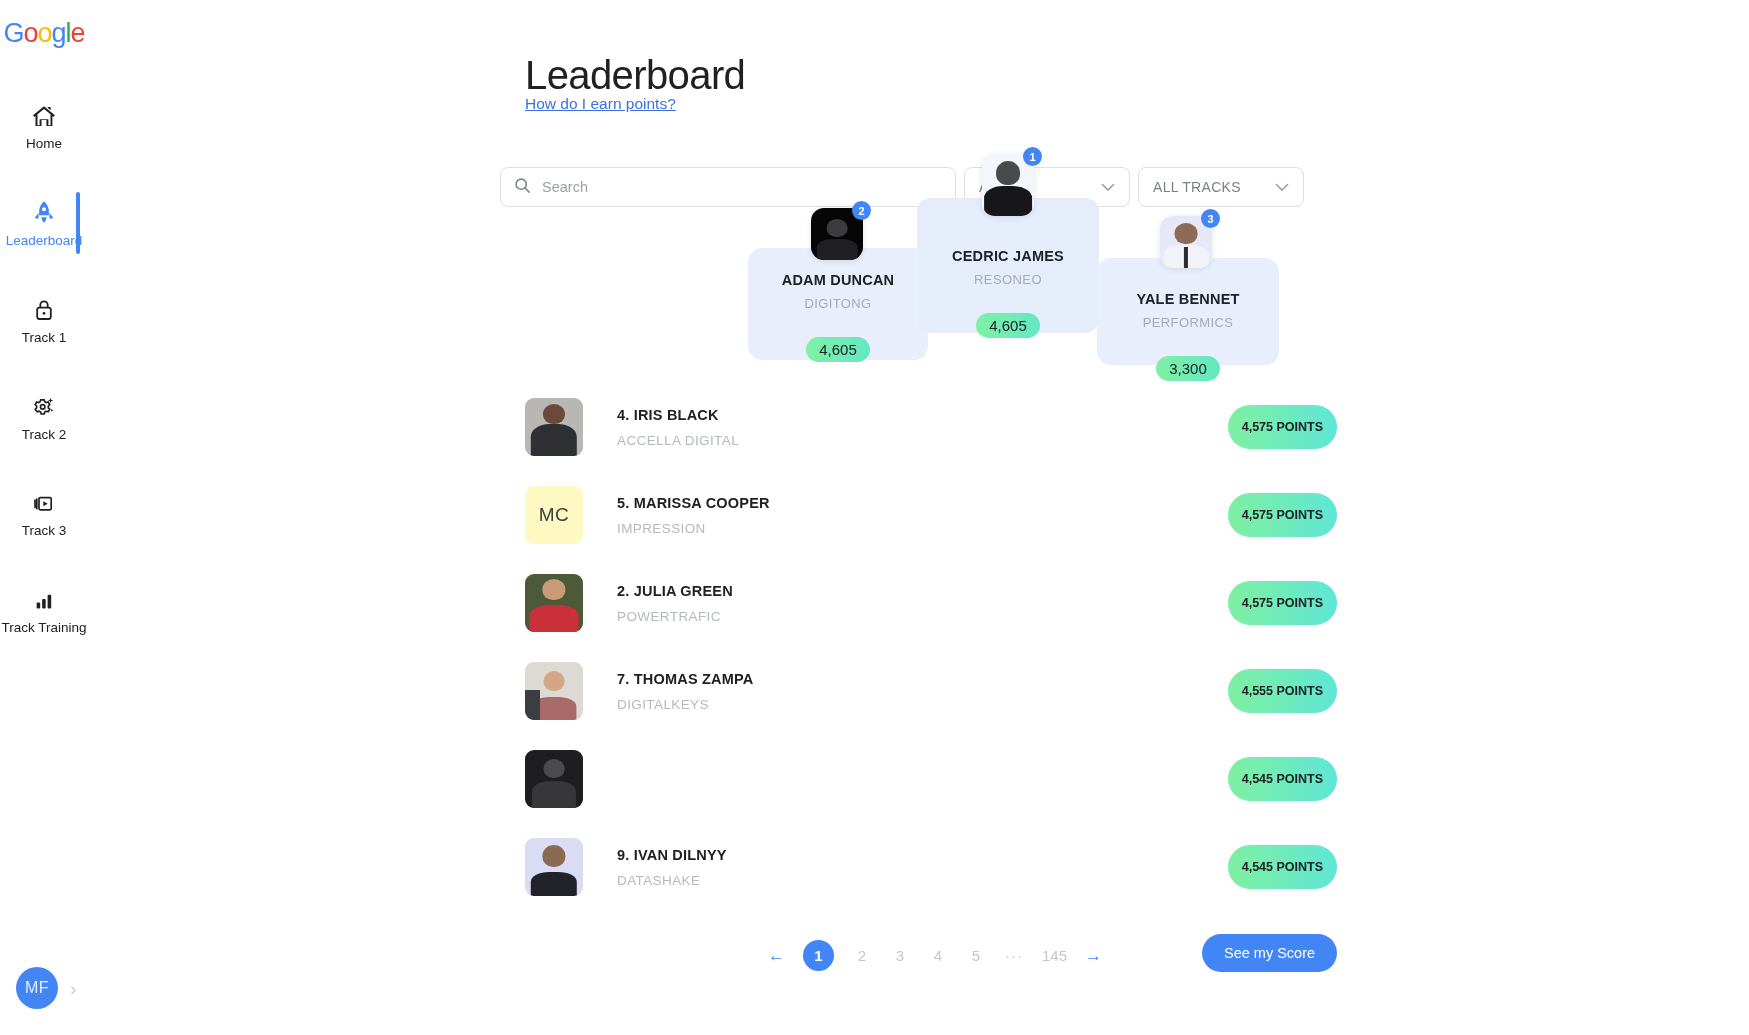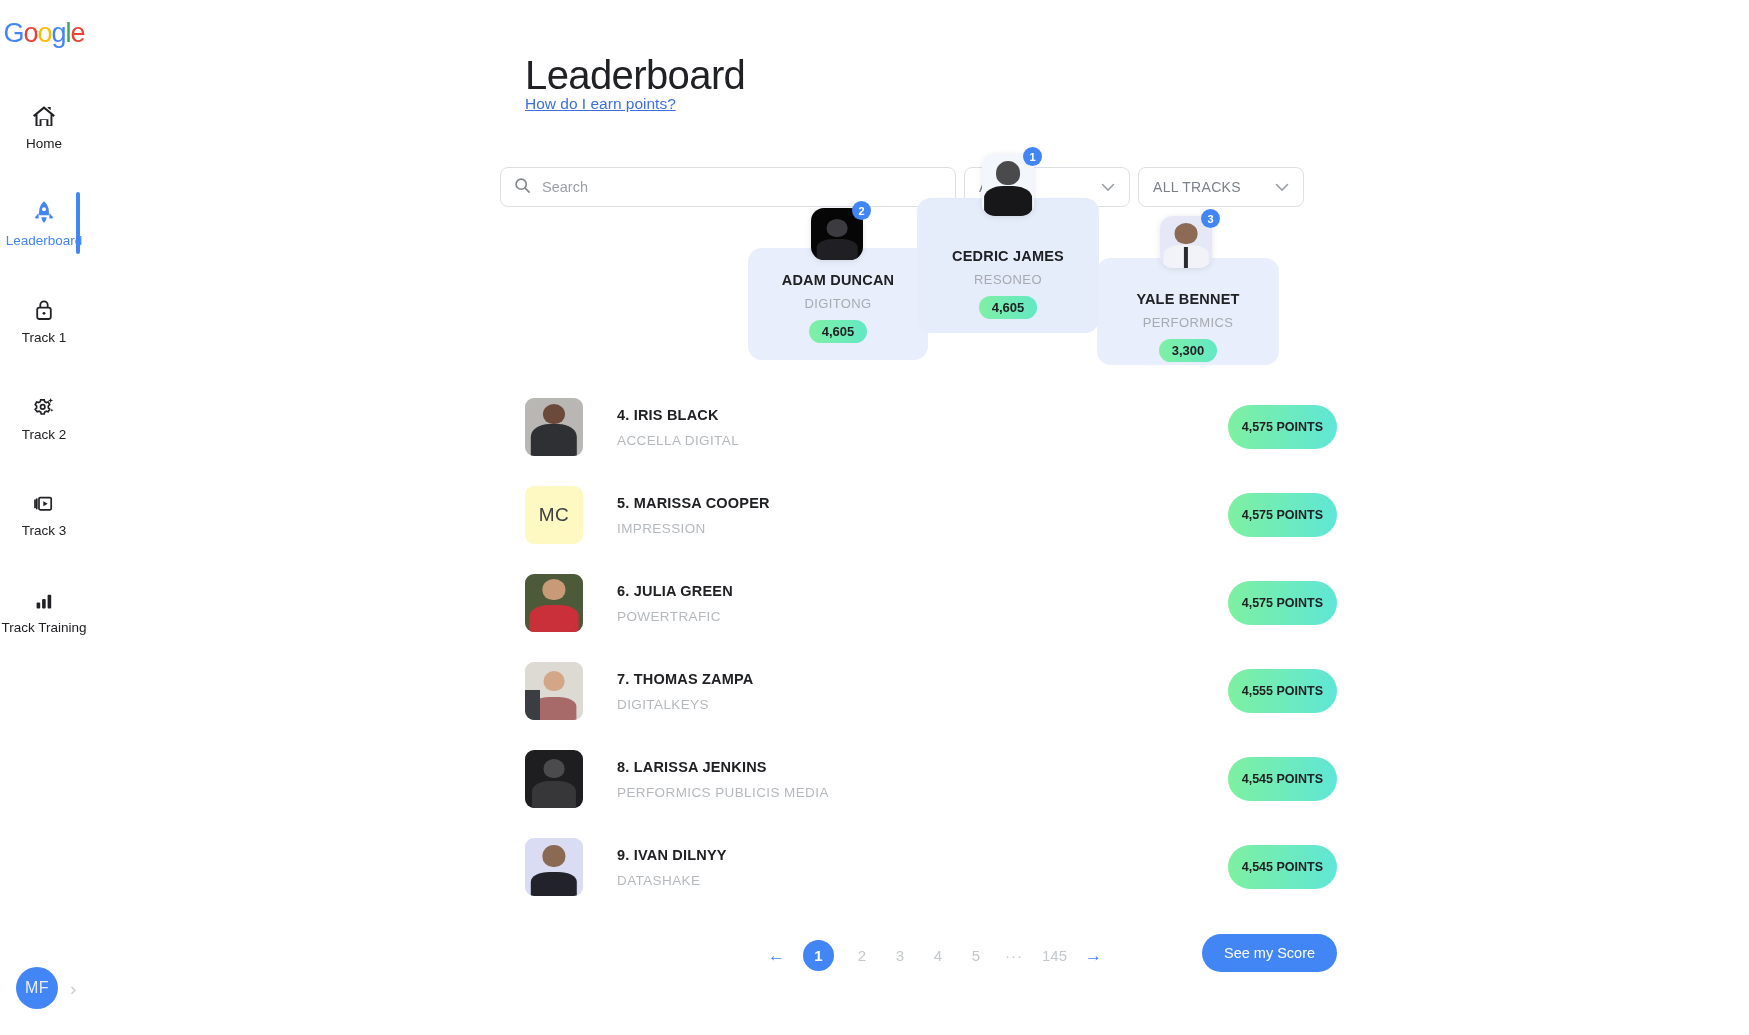--- a/index.html
+++ b/index.html
@@ -122,23 +122,23 @@
     letter-spacing: .2px; white-space: nowrap;
   }
   .pod.first .pod-name { margin-top: 50px; }
   .pod.second .pod-name { margin-top: 24px; }
   .pod.third .pod-name { margin-top: 33px; }
   .pod-company {
     font-size: 13px; color: #a7abb0; letter-spacing: .4px;
     margin-top: 8px; white-space: nowrap;
   }
   .pod-score {
-    margin-top: 9px;
+    margin-top: 26px;
     padding: 4px 13px; border-radius: 999px;
-    font-size: 13px; font-weight: 700; color: #202124;
+    font-size: 15px; font-weight: 400; color: #202124;
     background: linear-gradient(90deg, #7ff0a5 0%, #63e8c3 100%);
   }
 
   .pod-avatar-wrap { position: absolute; }
   .pod-avatar {
     width: 52px; height: 52px; border-radius: 13px;
     background: #eef1fb; overflow: hidden; position: relative;
     box-shadow: 0 1px 6px rgba(0,0,0,.10);
   }
   .pod.first  .pod-avatar-wrap { left: 65px; top: -44px; }
@@ -422,21 +422,21 @@
       </div>
 
       <div class="row">
         <div class="row-avatar">
           <div class="ph" style="background:#4d5a3a;">
             <div class="head" style="top:8%;width:40%;height:36%;background:#c89a78;"></div>
             <div class="body" style="bottom:0;width:84%;height:46%;background:#c9303a;"></div>
           </div>
         </div>
         <div class="row-text">
-          <div class="row-name">6. JULIA GREEN</div>
+          <div class="row-name">2. JULIA GREEN</div>
           <div class="row-company">POWERTRAFIC</div>
         </div>
         <div class="row-points">4,575 POINTS</div>
       </div>
 
       <div class="row">
         <div class="row-avatar">
           <div class="ph" style="background:#ddd9d3;">
             <div class="head" style="top:16%;width:36%;height:34%;background:#d3a688;"></div>
             <div class="body" style="bottom:0;width:78%;height:40%;background:#a86a68;"></div>
@@ -449,24 +449,20 @@
         </div>
         <div class="row-points">4,555 POINTS</div>
       </div>
 
       <div class="row">
         <div class="row-avatar">
           <div class="ph" style="background:#1e1e20;">
             <div class="head" style="top:16%;width:36%;height:32%;background:#4b4b4e;"></div>
             <div class="body" style="bottom:0;width:76%;height:46%;background:#37373a;"></div>
           </div>
-        </div>
-        <div class="row-text">
-          <div class="row-name">8. LARISSA JENKINS</div>
-          <div class="row-company">PERFORMICS PUBLICIS MEDIA</div>
         </div>
         <div class="row-points">4,545 POINTS</div>
       </div>
 
       <div class="row">
         <div class="row-avatar">
           <div class="ph" style="background:#d9dcf2;">
             <div class="head" style="top:12%;width:40%;height:38%;background:#8a6a52;"></div>
             <div class="body" style="bottom:0;width:80%;height:42%;background:#22232a;"></div>
           </div>

